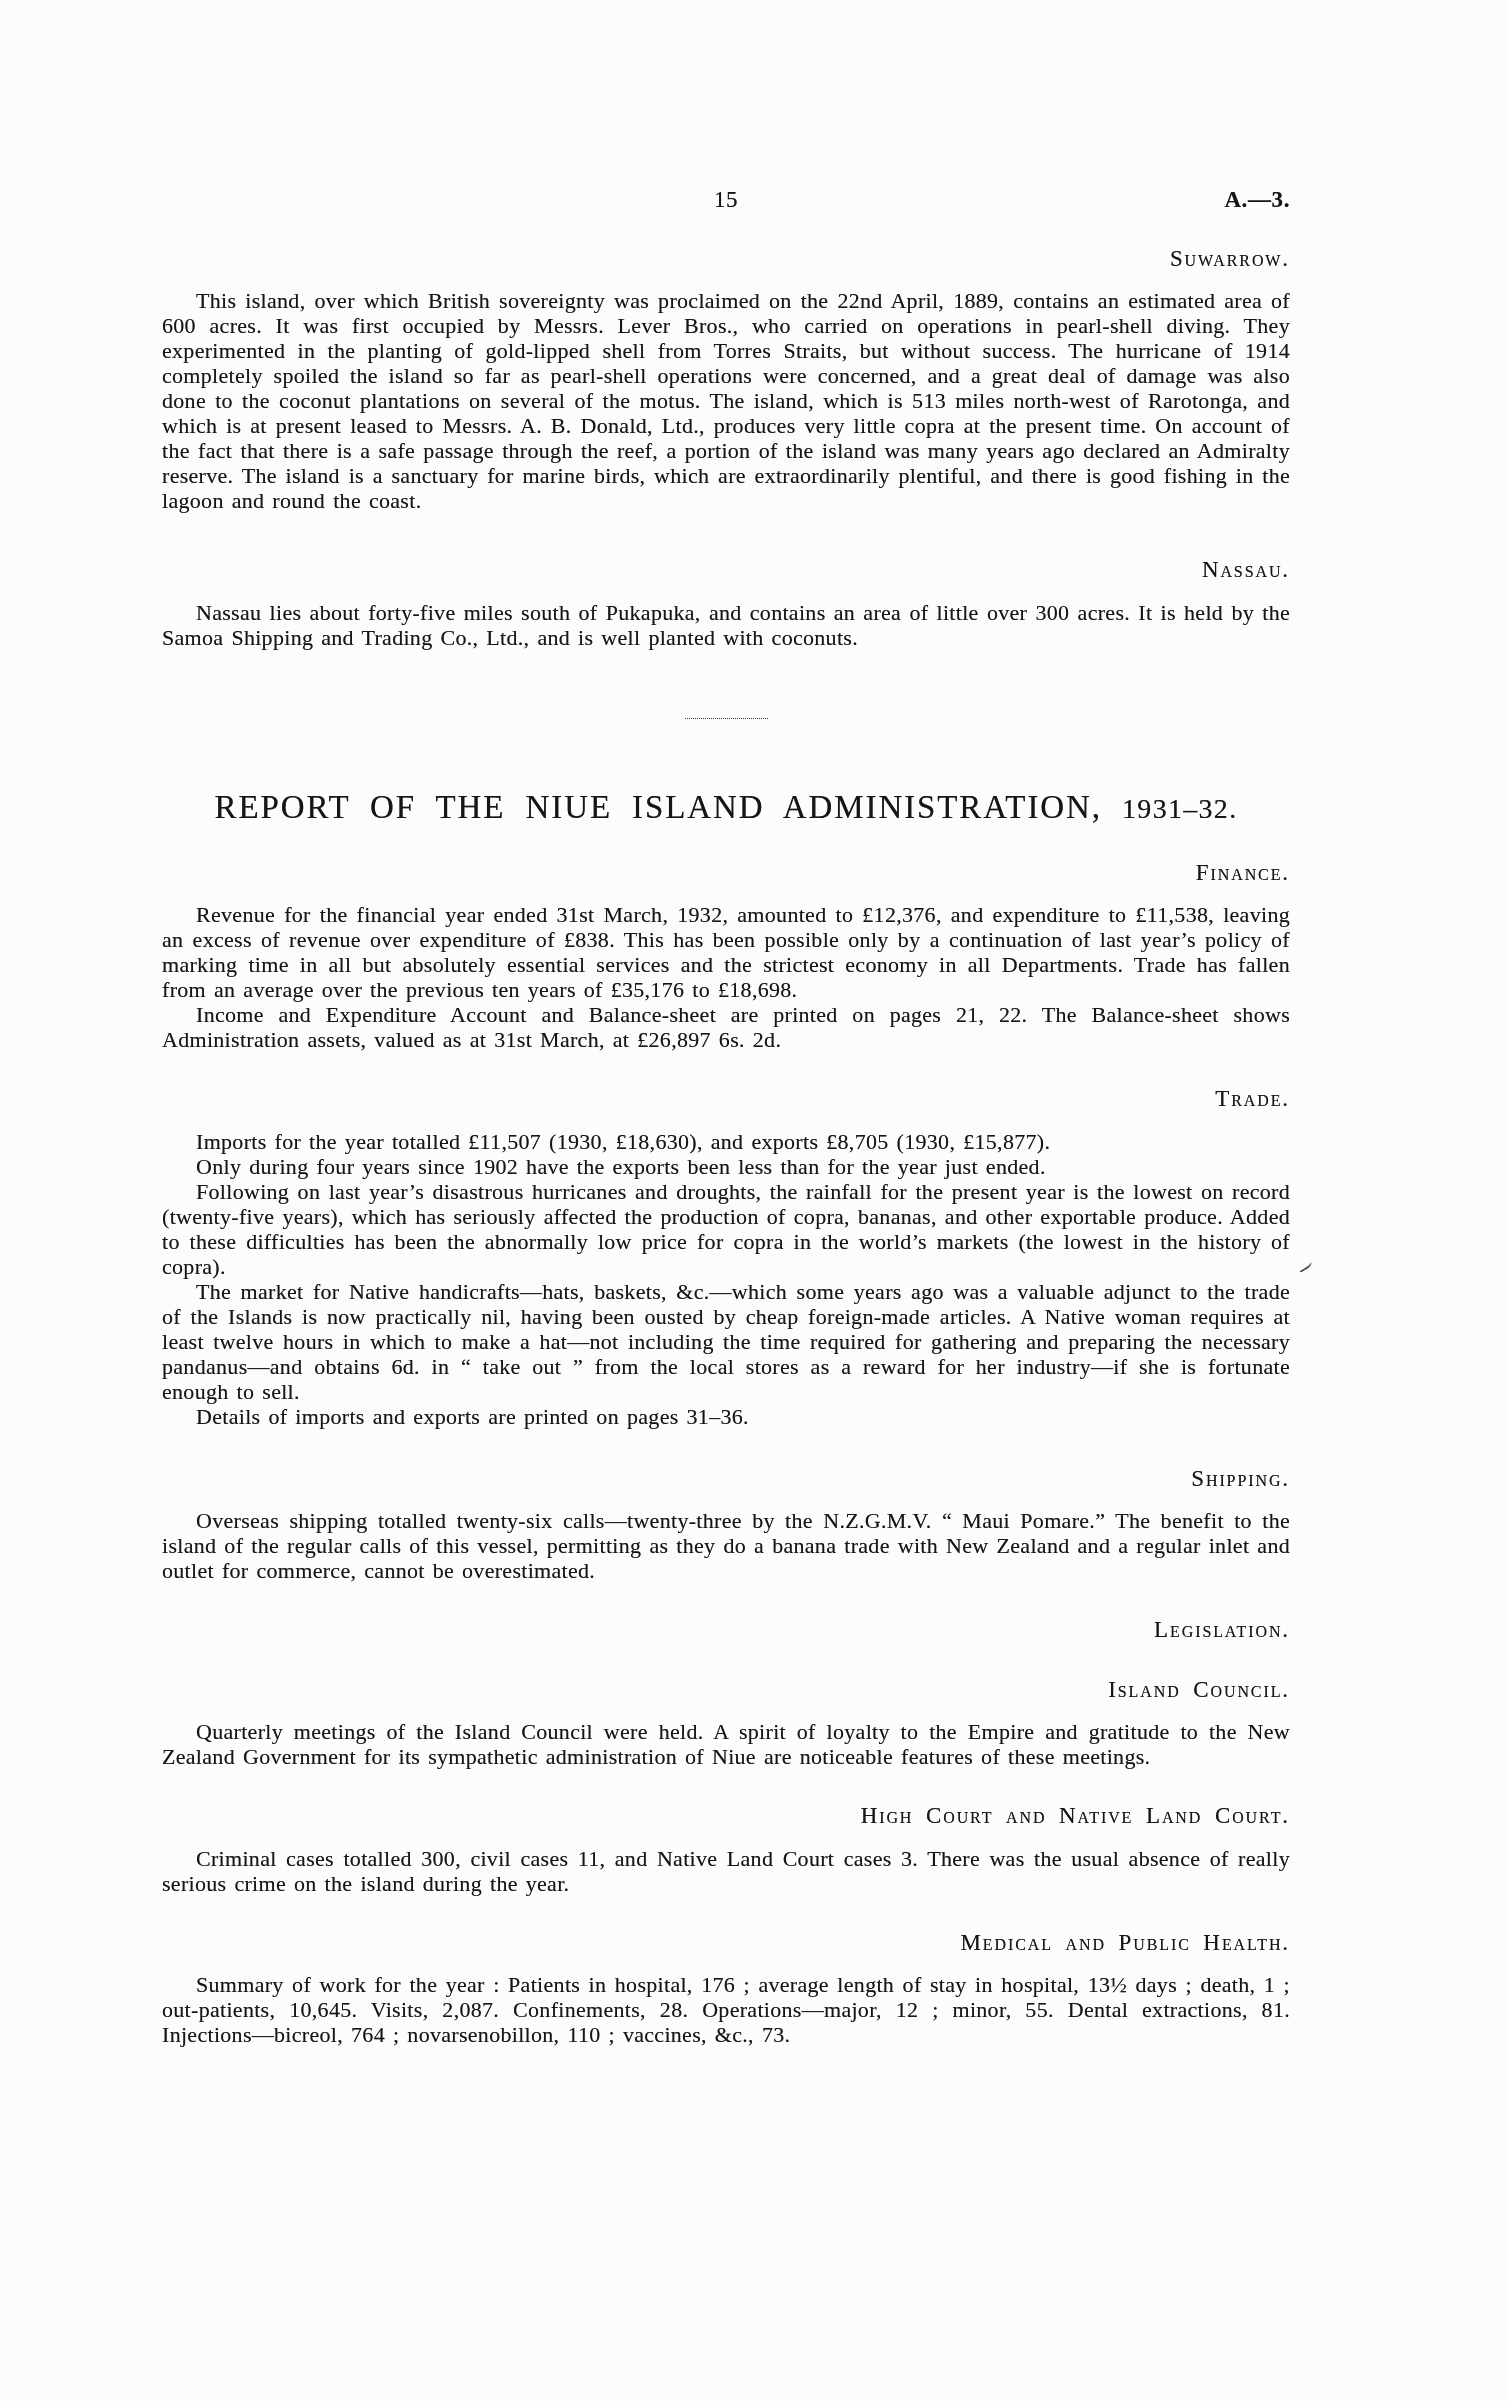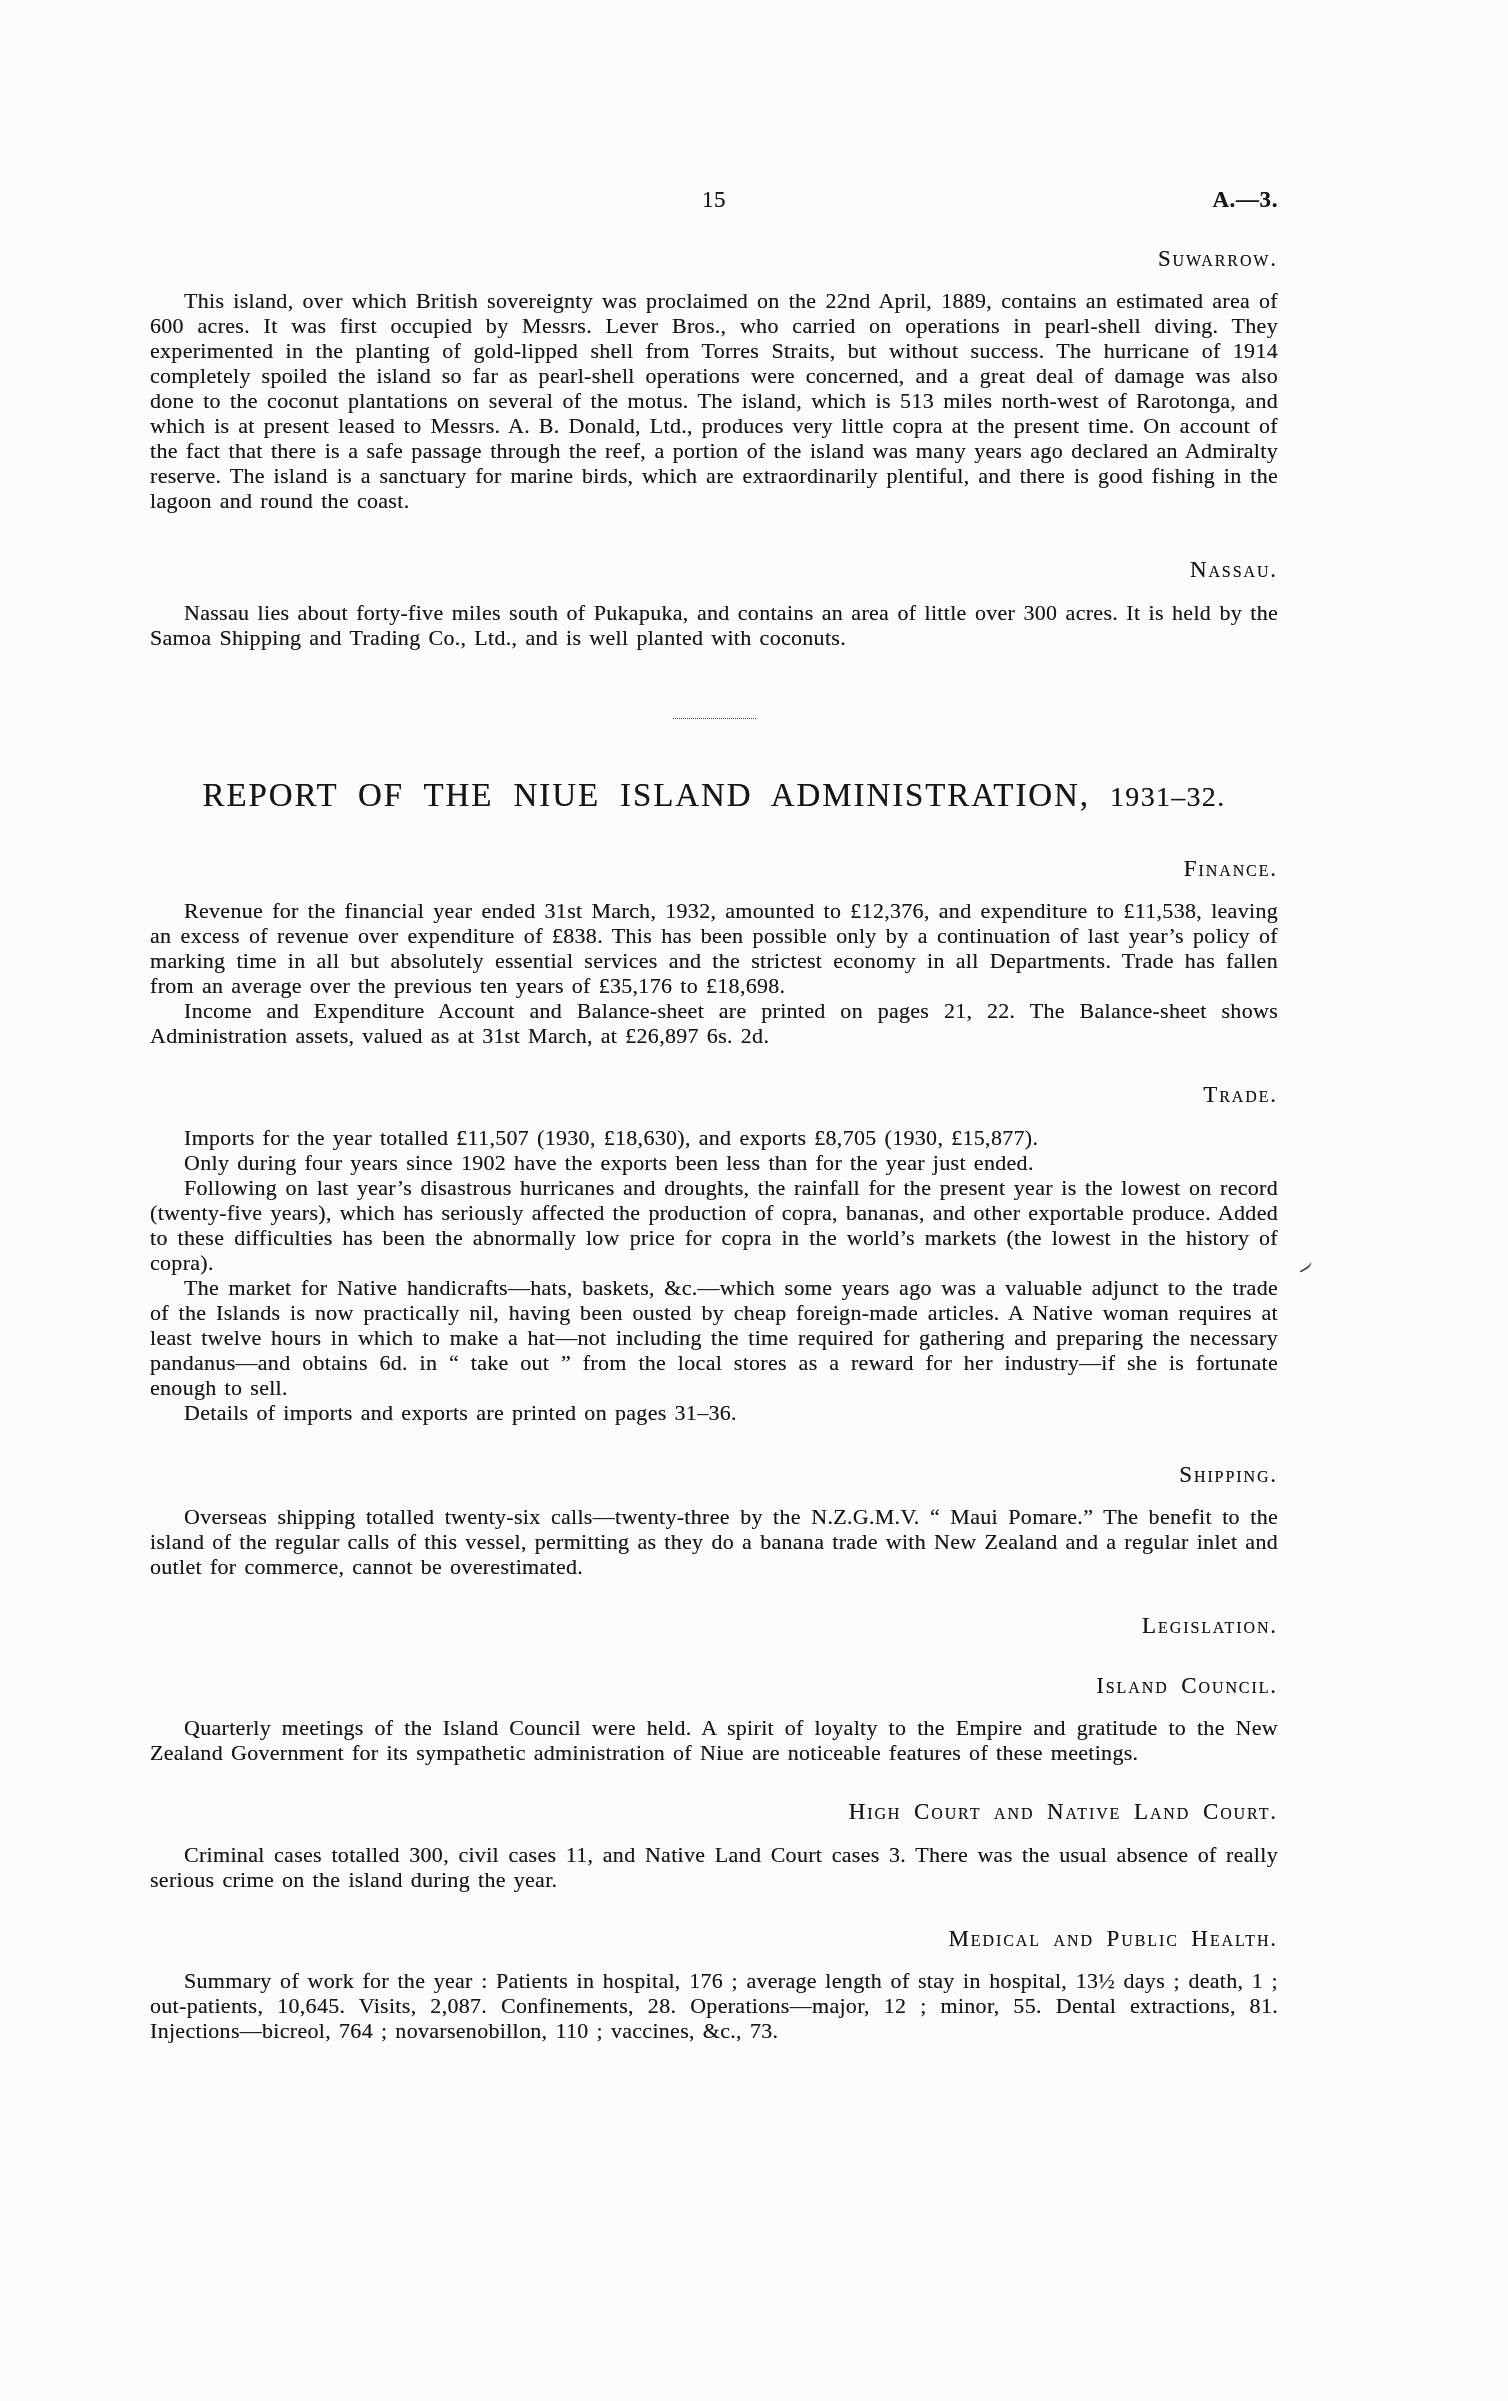--- a/index.html
+++ b/index.html
@@ -12,21 +12,21 @@
     width: 1508px;
     height: 2401px;
     margin: 0 auto;
     background: #fcfcfa;
     color: #161616;
     font-family: "Liberation Serif", "DejaVu Serif", serif;
     overflow: hidden;
   }
   .content {
     position: absolute;
-    left: 150px;
+    left: 162px;
     top: 0;
     width: 1128px;
     padding-top: 187px;
   }
   
   .page-header {
     position: relative;
     height: 25px;
     font-size: 23px;
     letter-spacing: 0.6px;
@@ -70,23 +70,23 @@
   
   .divider {
     width: 83px;
     height: 0;
     margin: 68px auto 0 auto;
     border-top: 1.9px solid #3a3a3a;
     border-top-style: dotted;
   }
   
   .report-title {
-    margin: 51px 0 0 0;
+    margin: 71px 0 0 0;
     font-size: 33px;
-    line-height: 51px;
+    line-height: 35px;
     font-weight: normal;
     text-align: center;
     letter-spacing: 1.9px;
     word-spacing: 10px;
     text-shadow: 0 0 0.4px rgba(0,0,0,.6);
   }
   .report-title .title-year {
     font-size: 28px;
     letter-spacing: 1.3px;
   }

